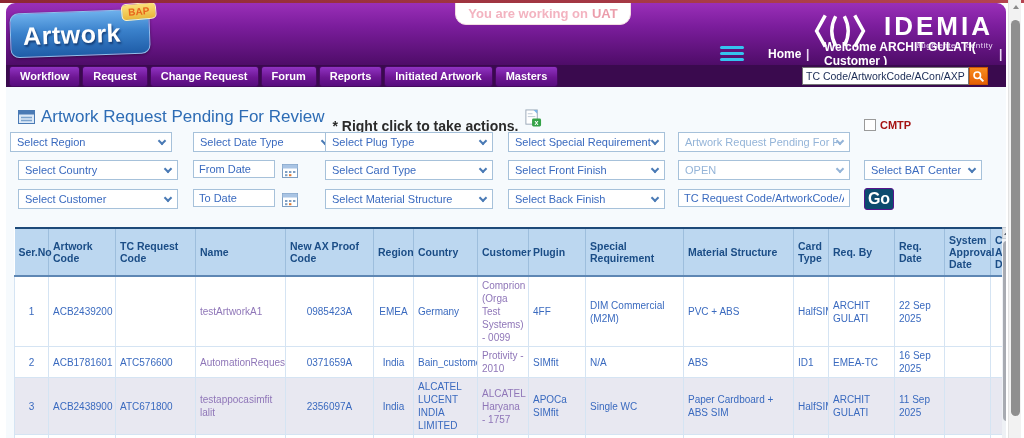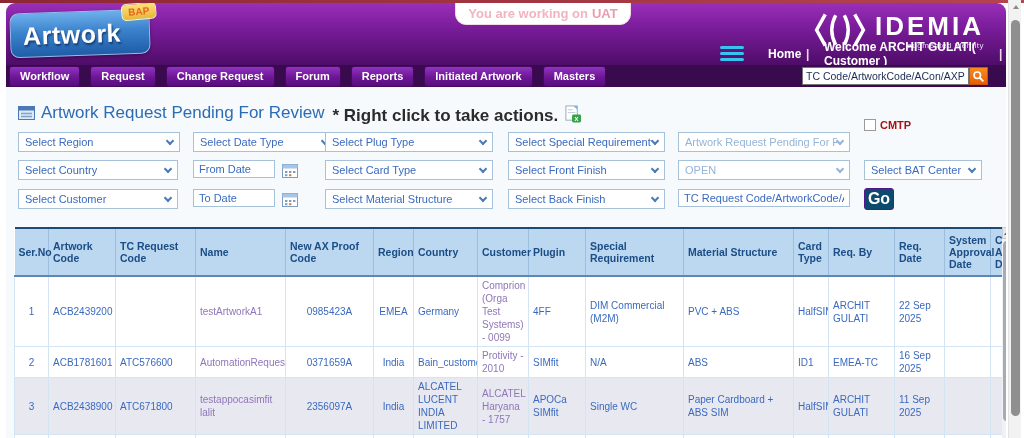--- a/index.html
+++ b/index.html
@@ -27,54 +27,54 @@
   .logo-badge { position:absolute; right:-8px; top:-7px; padding:2px 6px;
     background:linear-gradient(180deg,#fbe27a,#e9b63b); border:1px solid #fff3c0;
     border-radius:5px; color:#e8641c; font-size:10px; font-weight:bold; transform:rotate(-3deg); }
 
   .env-pill { position:absolute; left:449px; top:-2px; width:176px; height:24px;
     background:#ffffff; border-radius:0 0 11px 11px; border:1px solid #f3dde3;
     display:flex; align-items:center; justify-content:center; gap:4px;
     font-size:13px; font-weight:bold; color:#f3b3c0; z-index:5; }
   .env-pill b { color:#eb9dab; }
 
-  .idemia { position:absolute; left:808px; top:8px; display:flex; align-items:flex-start; gap:9px; }
+  .idemia { position:absolute; left:808px; top:8px; display:flex; align-items:center; gap:18px; }
   .idemia-mark { width:52px; height:38px; }
   .idemia-name { color:#ffffff; font-size:26px; font-weight:bold; letter-spacing:3px; line-height:30px; }
   .idemia-tag { color:#e8d5f2; font-size:8px; text-align:right; letter-spacing:.5px; }
 
   .user-row { position:absolute; left:0; bottom:3px; width:100%; height:16px;
     display:flex; align-items:center;padding-left:32px; }
   .hamburger { position:absolute; left:714px; top:0px; width:24px; height:15px;
     display:flex; flex-direction:column; justify-content:space-between; cursor:pointer; }
   .hamburger i { display:block; height:3px; border-radius:2px; background:#35c3f0; }
   .home { position:absolute; left:762px; color:#ffffff; font-size:12px; font-weight:bold;
     text-decoration:none; cursor:pointer; }
   .sep1 { position:absolute; left:800px; color:#e9d7f2; font-size:12px; font-weight:bold; }
   .welcome { position:absolute; left:818px; color:#ffffff; font-size:12px; font-weight:bold; }
   .sep2 { position:absolute; left:993px; color:#e9d7f2; font-size:12px; font-weight:bold; }
 
   
   .navbar { position:relative; height:22px; background:#3a0a4e; display:flex; align-items:center; }
-  .nav-items { display:flex; align-items:center; height:100%; padding-left:2px;gap:8px; }
+  .nav-items { display:flex; align-items:center; height:100%; padding-left:2px; }
   .nav-item { margin:1px 1px; padding:3px 10px 4px; font-size:11px; font-weight:bold; color:#ffffff;
     background:linear-gradient(180deg,#9033c2 0%,#6d1693 55%,#570d7e 100%);
     border:1px solid #45095f; border-radius:3px; cursor:pointer; white-space:nowrap; }
   .nav-search { position:absolute; right:18px; top:2px; display:flex; align-items:center; }
   .nav-search input { width:167px; height:18px; border:1px solid #777; font-size:10.5px;
     color:#1b2c55; padding:0 3px; background:#ffffff; }
   .search-btn { width:19px; height:18px; background:linear-gradient(180deg,#fa8c1e,#e45f04);
     border:1px solid #c85303; display:flex; align-items:center; justify-content:center; cursor:pointer; }
 
   
   .content { position:relative; height:351px; background:#f6fafd; }
   .title-row { position:absolute; left:12px; top:13px; display:flex; align-items:center; }
   .title-icon { width:17px; height:14px; margin-right:6px; }
   .page-title { font-size:17px; font-weight:normal; color:#2d6cb5; }
-  .hint { margin-left:8px; margin-top:6px; font-size:17px; font-weight:bold; color:#2b2b2b; }
+  .hint { margin-left:8px; margin-top:18px; font-size:14px; font-weight:bold; color:#2b2b2b; }
   .excel-icon { width:18px; height:18px; margin-left:6px; margin-top:2px; cursor:pointer; }
 
   .sel { position:absolute; height:20px; background:#ffffff; border:1px solid #a6c1da;
     display:flex; align-items:center; padding:0 6px; cursor:pointer; }
   .sel-label { flex:1; font-size:11px; color:#3a6abf; white-space:nowrap; overflow:hidden; }
   .sel.disabled .sel-label { color:#94b4d8; }
   .chev { width:6px; height:6px; border-right:2px solid #4a7ab5; border-bottom:2px solid #4a7ab5;
     transform:rotate(45deg); margin-top:-3px; flex:none; }
   .sel.disabled .chev { border-color:#94b4d8; }
   .txt { position:absolute; height:16px; background:#ffffff; border:1px solid #a6c1da;
@@ -198,21 +198,21 @@
         <svg class="excel-icon" viewBox="0 0 19 19">
           <rect x="2" y="1" width="12" height="15" fill="#ffffff" stroke="#9aa8b8"></rect>
           <polygon points="10,1 14,1 14,5" fill="#7db4e8"></polygon>
           <line x1="4" y1="5" x2="9" y2="5" stroke="#bcc8d6"></line>
           <line x1="4" y1="8" x2="12" y2="8" stroke="#bcc8d6"></line>
           <rect x="8.5" y="10" width="9.5" height="8.5" rx="1.5" fill="#35a348"></rect>
           <text x="13.2" y="16.8" fill="#ffffff" font-size="7.5" font-weight="bold" text-anchor="middle" font-family="Liberation Sans, sans-serif">x</text>
         </svg>
       </div>
 
-      <div class="sel" style="left:12px;top:45px;width:162px">
+      <div class="sel" style="left:4px;top:45px;width:162px">
         <span class="sel-label">Select Region</span>
         <span class="chev"></span>
       </div>
       <div class="sel" style="left:187px;top:45px;width:142px">
         <span class="sel-label">Select Date Type</span>
         <span class="chev"></span>
       </div>
       <div class="sel" style="left:319px;top:45px;width:168px">
         <span class="sel-label">Select Plug Type</span>
         <span class="chev"></span>

